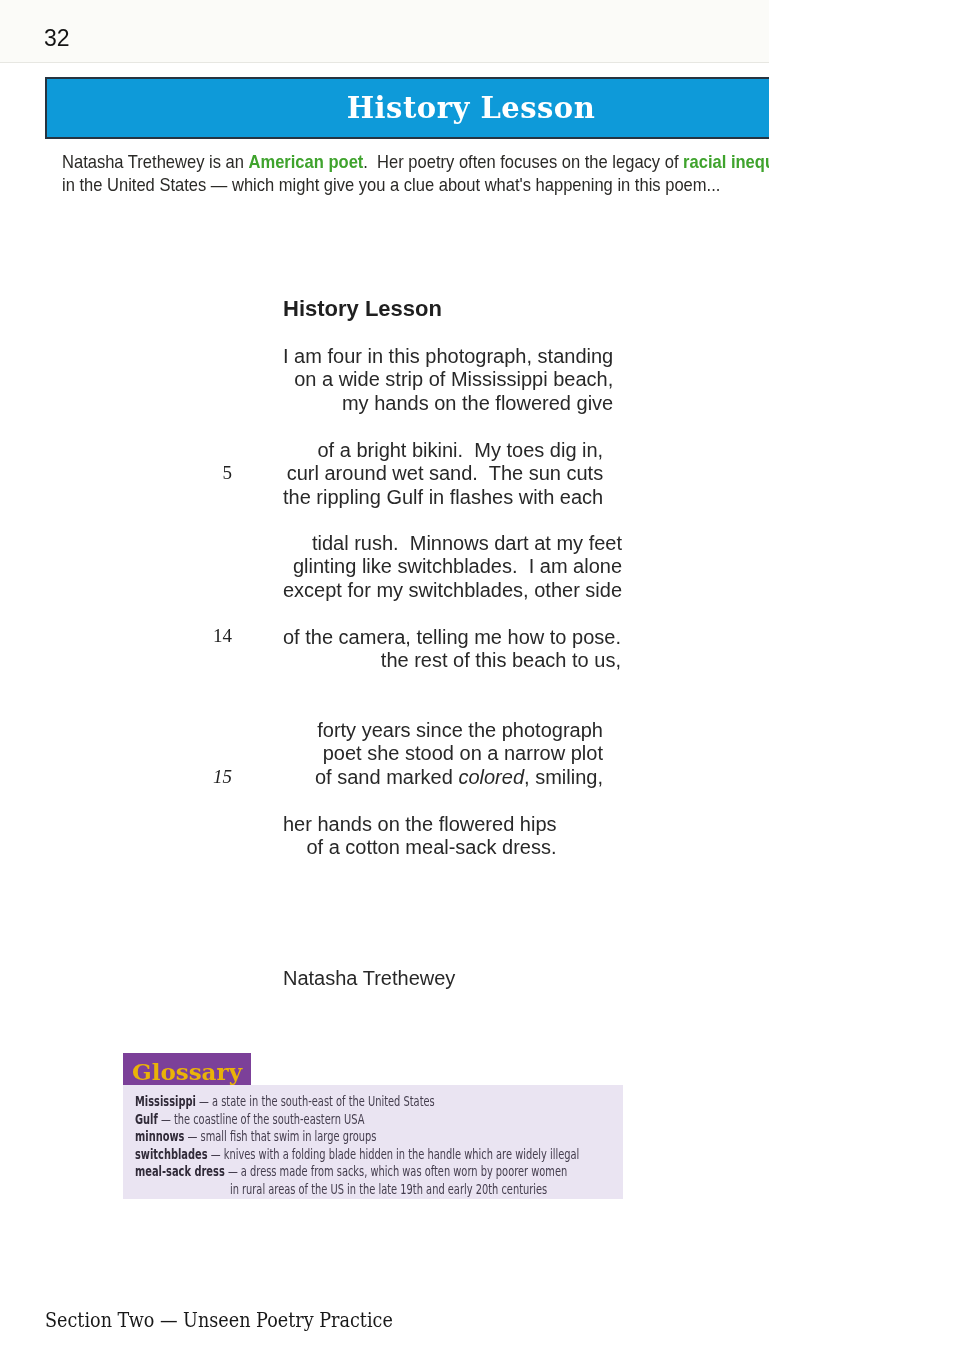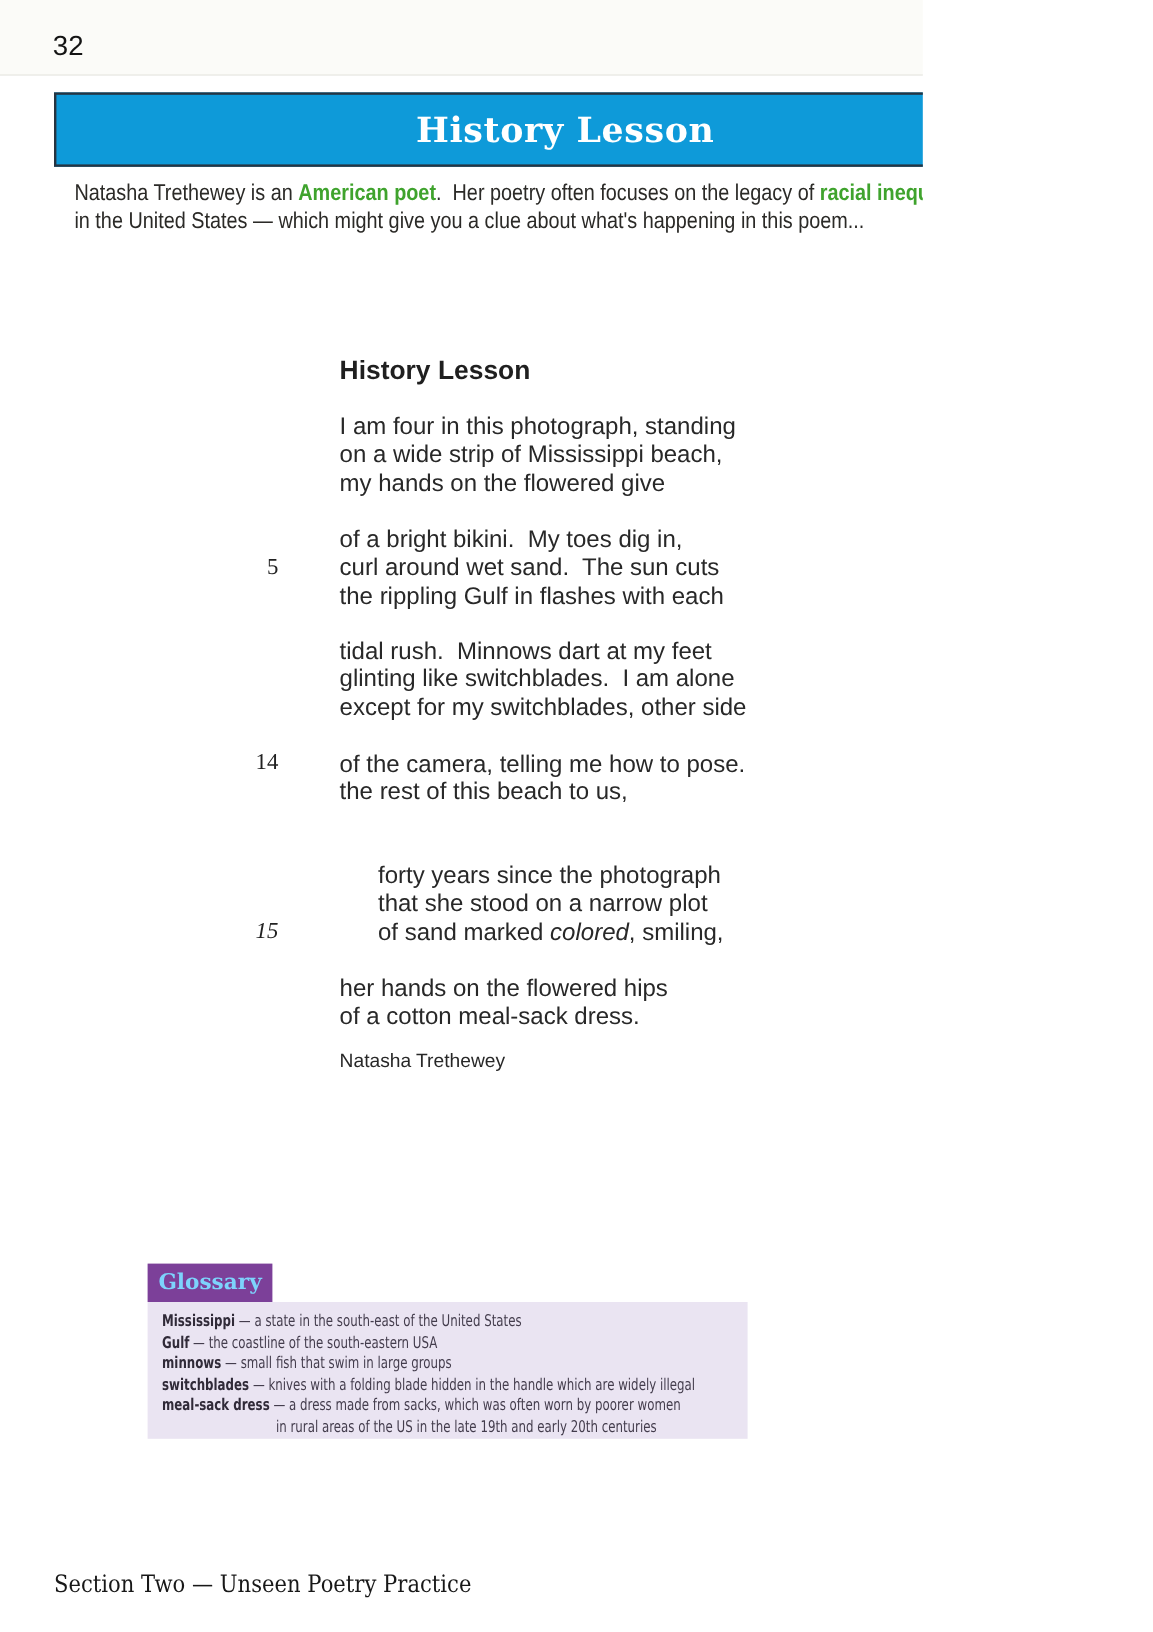--- a/index.html
+++ b/index.html
@@ -20,30 +20,30 @@
           background:var(--banner-blue);border:2px solid var(--banner-border);
           display:flex;align-items:center;justify-content:center;}
   .banner-title{font-family:"DejaVu Serif",serif;font-weight:bold;font-size:29px;color:#ffffff;
                 letter-spacing:0.5px;}
   .intro{position:absolute;left:62px;top:151px;font-size:19px;line-height:22.5px;color:#2b2a27;
          transform:scaleX(0.87);transform-origin:0 0;white-space:pre;}
   .intro-line{white-space:pre;}
   .green{color:var(--accent-green);font-weight:bold;}
   .poem-title{position:absolute;left:283px;top:296px;font-size:22px;font-weight:bold;color:#1f1f1f;}
   .stanza{position:absolute;left:283px;font-size:20px;line-height:23.4px;color:var(--ink);}
-  .pline{white-space:pre;}
+  .pline{white-space:pre;text-align:right;}
   .ln{position:absolute;left:191px;width:41px;text-align:right;
       font-family:"Liberation Serif",serif;font-size:19px;color:#222222;}
   .ln5{top:462px;}
   .ln10{top:625px;}
   .ln15{top:766px;font-style:italic;}
-  .author{position:absolute;left:283px;top:876px;font-size:16px;color:var(--ink);}
+  .author{position:absolute;left:283px;top:967px;font-size:20px;color:var(--ink);}
   .glossary-header{position:absolute;left:123px;top:1053px;height:32px;box-sizing:border-box;
-                   background:var(--glossary-purple);color:#7dd3fc;padding:5px 9px 0 9px;
-                   font-family:"DejaVu Serif",serif;font-weight:bold;font-size:18px;}
+                   background:var(--glossary-purple);color:#eab308;padding:5px 9px 0 9px;
+                   font-family:"DejaVu Serif",serif;font-weight:bold;font-size:23px;}
   .glossary-panel{position:absolute;left:123px;top:1085px;width:500px;height:114px;
                   box-sizing:border-box;background:var(--glossary-lavender);
                   padding:8px 0 0 12px;overflow:hidden;}
   .gscale{transform:scaleX(0.73);transform-origin:0 0;width:680px;
           font-family:"DejaVu Sans",sans-serif;font-size:13.5px;line-height:17.5px;color:#443d4d;}
   .gentry{white-space:pre;}
   .gterm{font-weight:bold;color:#302a38;}
   .gwrap{margin-left:130px;white-space:pre;}
   .footer{position:absolute;left:45px;top:1308px;font-family:"DejaVu Serif",serif;font-size:20px;
           color:#181818;transform:scaleX(0.88);transform-origin:0 0;white-space:pre;}
@@ -83,21 +83,21 @@
         <div class="pline"><span>tidal rush.  Minnows dart at my feet</span></div>
         <div class="pline"><span>glinting like switchblades.  I am alone</span></div>
         <div class="pline"><span>except for my switchblades, other side</span></div>
       </div>
       <div class="stanza" style="top: 626px;">
         <div class="pline"><span>of the camera, telling me how to pose.</span></div>
         <div class="pline"><span>the rest of this beach to us,</span></div>
       </div>
       <div class="stanza" style="top: 719px; margin-left: 32px;">
         <div class="pline"><span>forty years since the photograph</span></div>
-        <div class="pline"><span>that she stood on a narrow plot</span></div>
+        <div class="pline"><span>poet she stood on a narrow plot</span></div>
         <div class="pline"><span>of sand marked </span><i>colored</i><span>, smiling,</span></div>
       </div>
       <div class="stanza" style="top: 813px;">
         <div class="pline"><span>her hands on the flowered hips</span></div>
         <div class="pline"><span>of a cotton meal-sack dress.</span></div>
       </div>
     </div>
 
   <div class="author">Natasha Trethewey</div>
 

